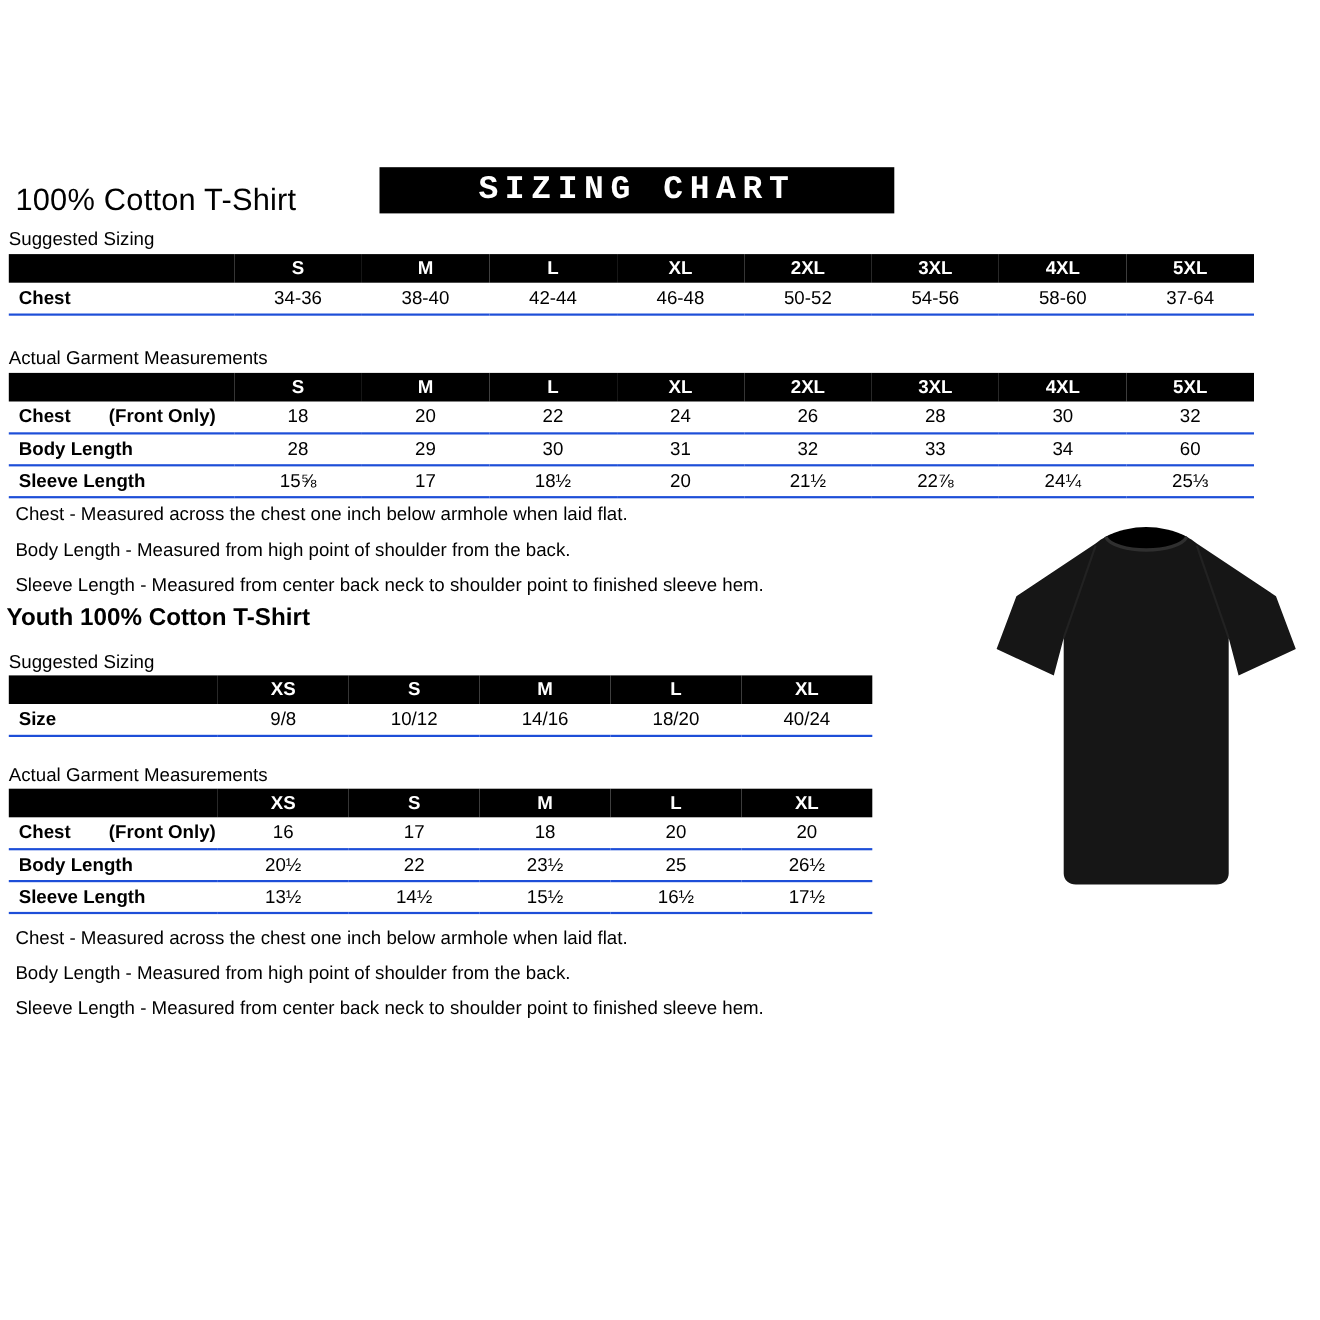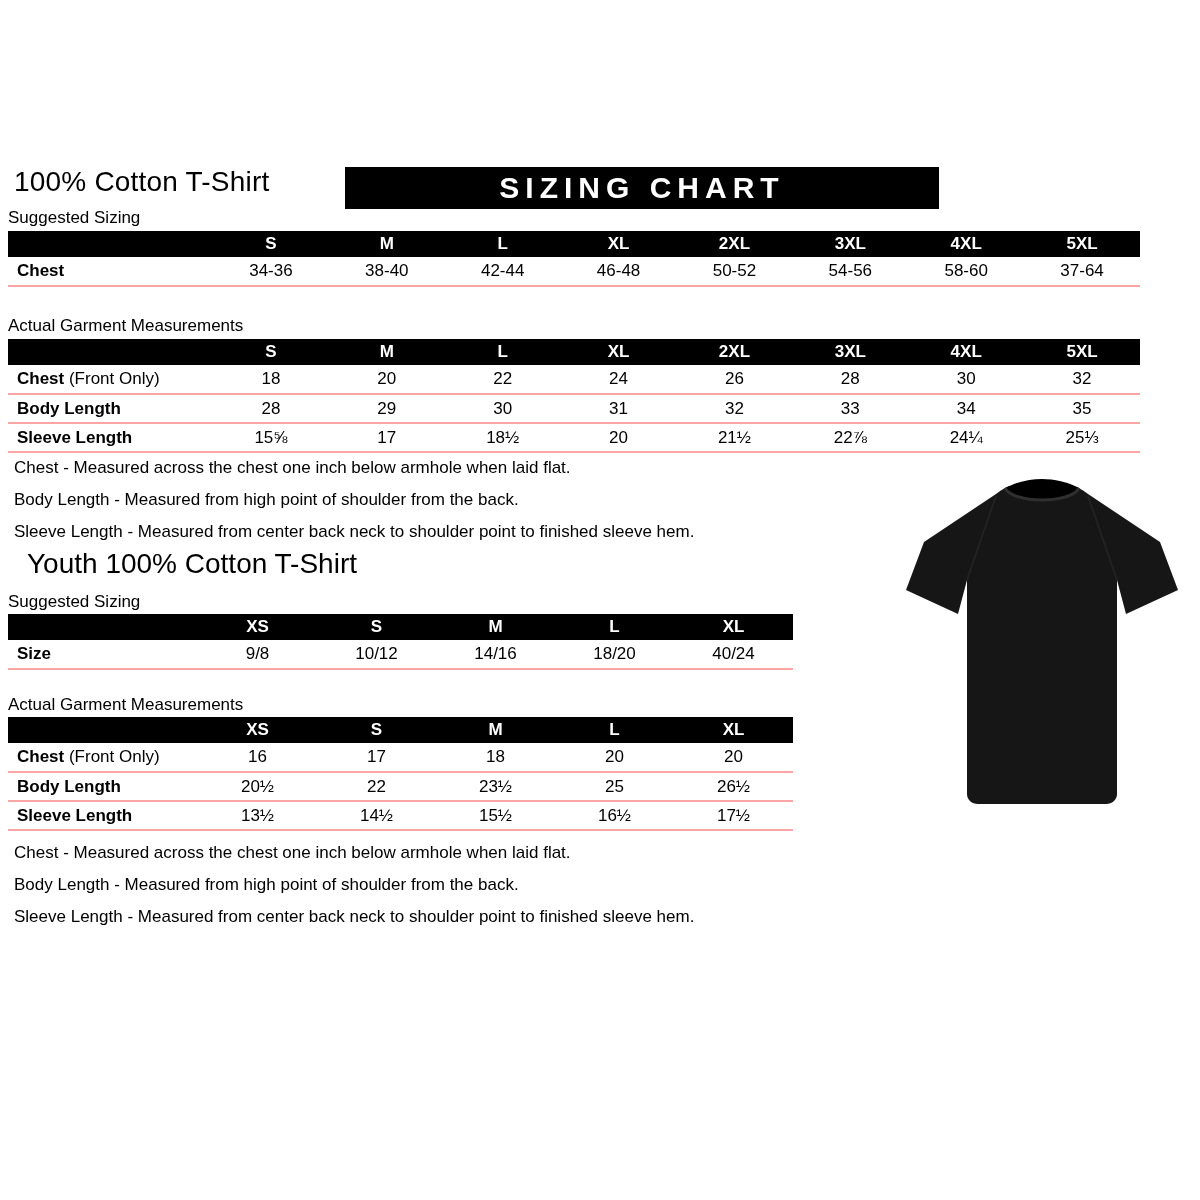--- a/index.html
+++ b/index.html
@@ -9,44 +9,44 @@
     font-family:"Liberation Sans","DejaVu Sans",sans-serif;
     color:#000;
   }
   .abs { position:absolute; }
   .page-title { font-size:28px; font-weight:400; letter-spacing:0.2px; }
   .banner {
     background:#000; color:#fff; font-weight:bold; font-size:30px;
     letter-spacing:6px; display:flex; align-items:center; justify-content:center;
   }
   .section-label { font-size:17px; font-weight:400;text-align:center; }
-  .youth-title { font-size:28px; font-weight:normal;margin-left:21px; }
+  .youth-title { font-size:22px; font-weight:bold; }
 
   table.sz { border-collapse:collapse; table-layout:fixed; width:100%; }
   table.sz thead th {
     background:#000; color:#fff; font-size:17px; font-weight:bold;
     height:26px; text-align:center; padding:0;
   }
   table.sz tbody td {
     font-size:17px; text-align:center; height:29px;
-    border-bottom:2px solid #fca5a5; padding:0; vertical-align:middle;
+    border-bottom:2px solid #1d4ed8; padding:0; vertical-align:middle;
   }
   table.sz tbody td.label { text-align:left; padding-left:9px; }
   table.sz tbody td.label b { font-weight:bold; }
-  table.sz tbody td.label .suffix { font-weight:400; }
+  table.sz tbody td.label .suffix { font-weight:700;padding-left:30px; }
 
   .notes div { font-size:17px; margin-bottom:12px; white-space:nowrap; }
 
   .tshirt-wrap { width:300px; height:352px; }
 </style>
 </head>
 <body>
 
 <div class="abs page-title" style="left:14px; top:166px;text-align:center;">100% Cotton T-Shirt</div>
-<div class="abs banner" style="left:345px; top:167px; width:594px; height:42px;">SIZING CHART</div>
+<div class="abs banner" style="left:345px; top:152px; width:468px; height:42px;font-family:Liberation Mono, monospace;">SIZING CHART</div>
 
 <div class="abs section-label" style="left:8px; top:208px;">Suggested Sizing</div>
 <div class="abs" style="left:8px; top:231px; width:1132px;">
     <table class="sz">
       <colgroup>
         <col style="width: 205px;">
         <col>
         <col>
         <col>
         <col>
@@ -125,21 +125,21 @@
         </tr>
         <tr>
           <td class="label"><b>Body Length</b></td>
           <td>28</td>
           <td>29</td>
           <td>30</td>
           <td>31</td>
           <td>32</td>
           <td>33</td>
           <td>34</td>
-          <td>35</td>
+          <td>60</td>
         </tr>
         <tr>
           <td class="label"><b>Sleeve Length</b></td>
           <td>15⅝</td>
           <td>17</td>
           <td>18½</td>
           <td>20</td>
           <td>21½</td>
           <td>22⅞</td>
           <td>24¼</td>

